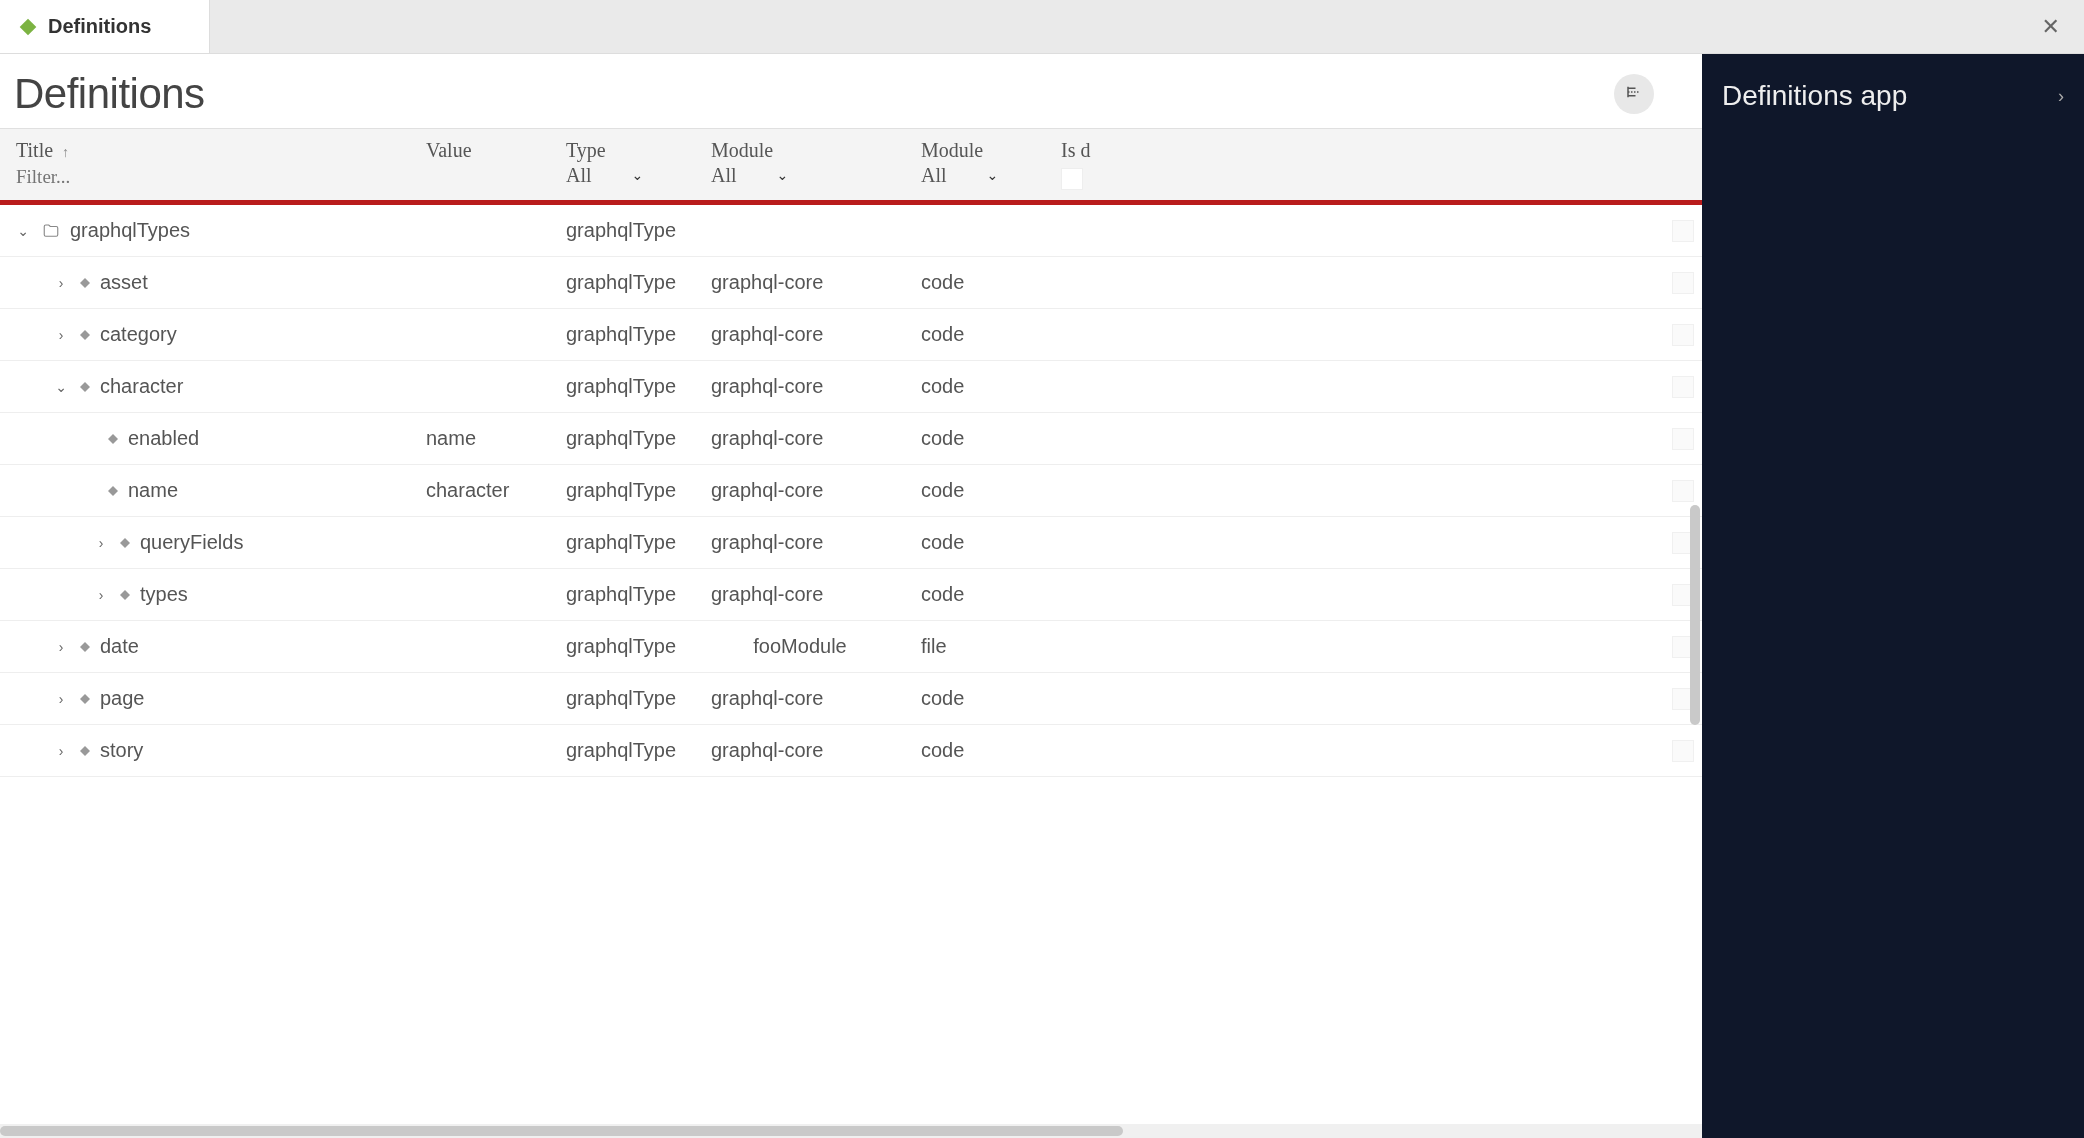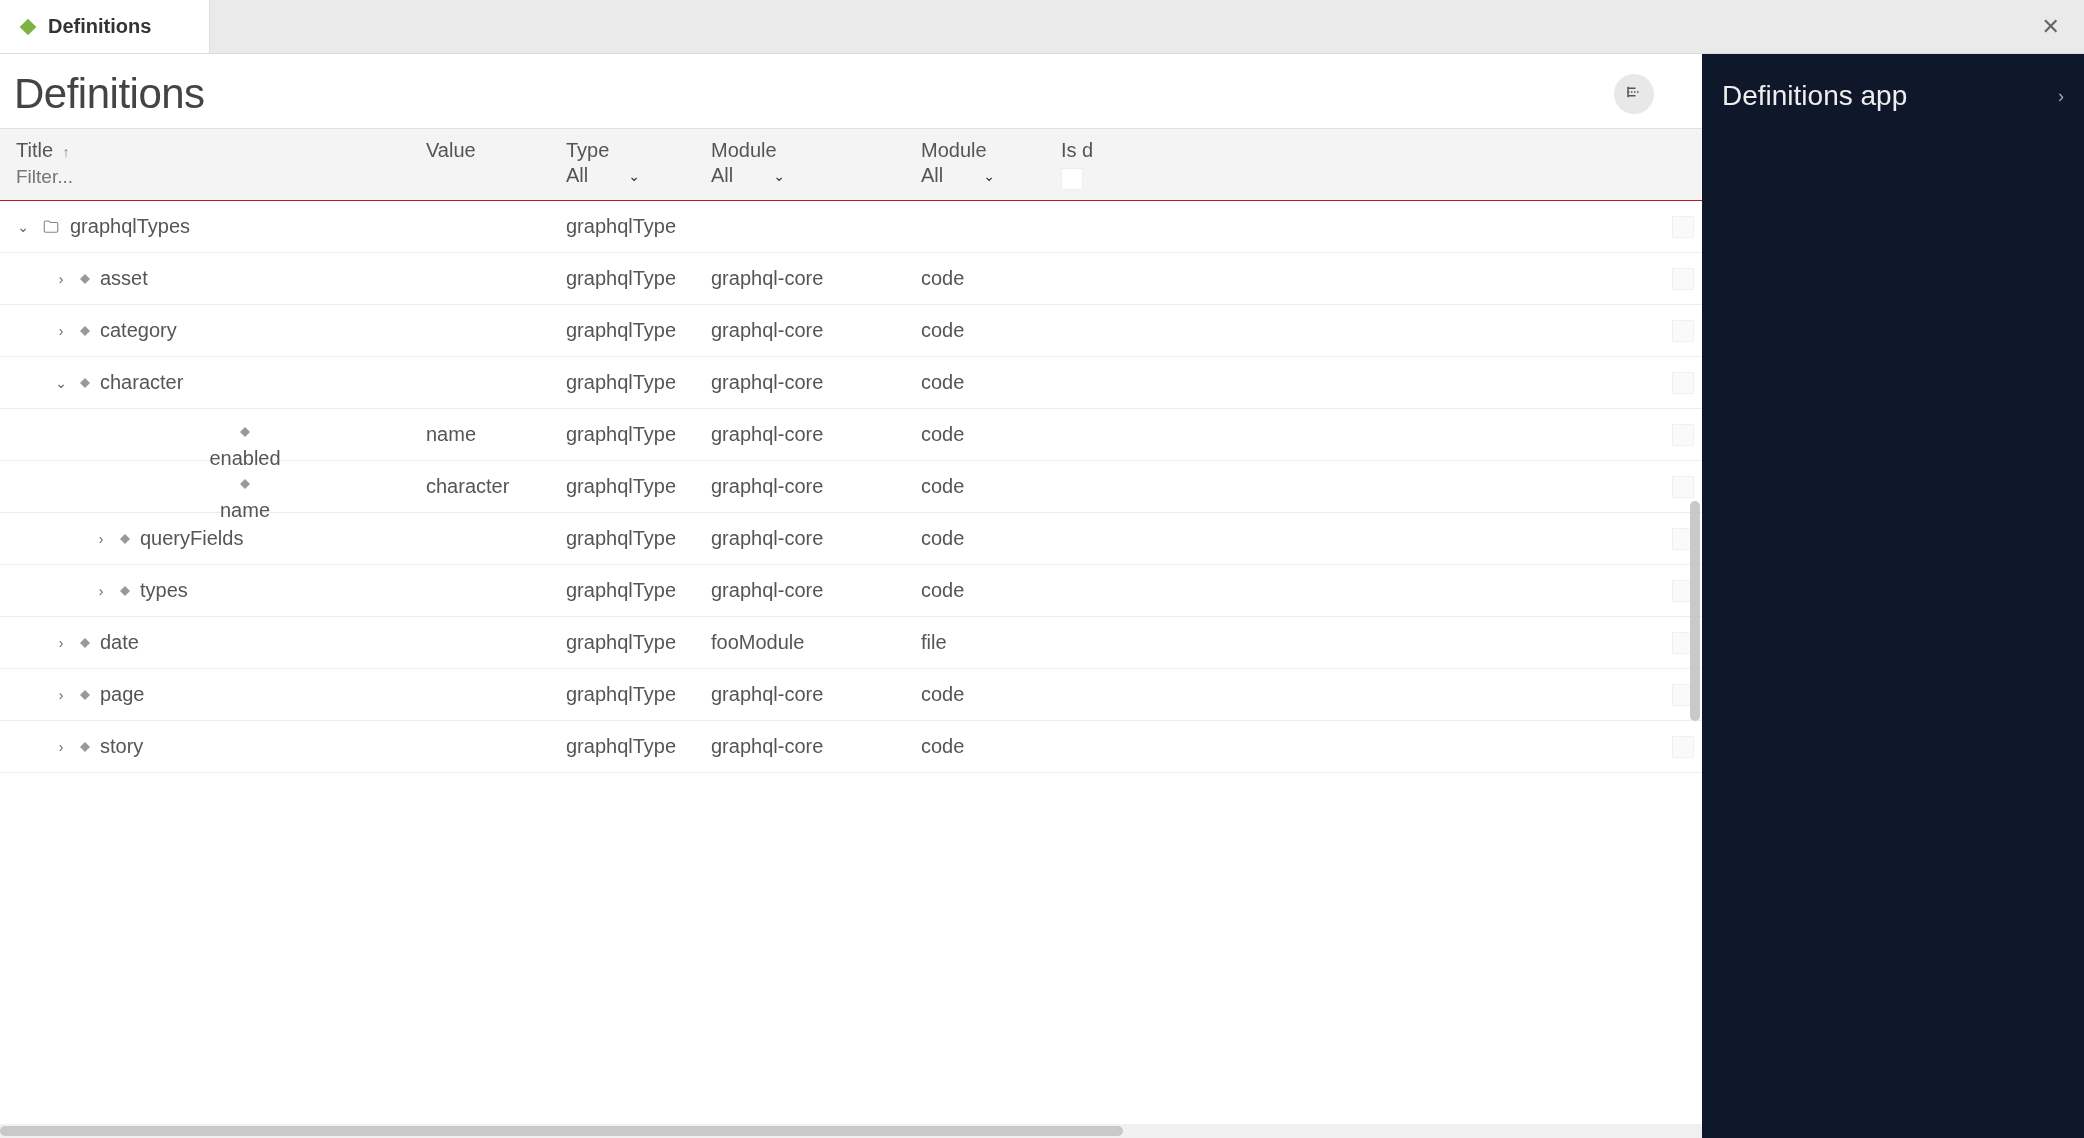--- a/index.html
+++ b/index.html
@@ -78,21 +78,22 @@
       display: flex; align-items: center; justify-content: center;
       cursor: pointer;
       margin-right: 34px;
     }
 
     
     .table-header {
       display: flex;
       background: #f4f4f4;
       border-top: 1px solid #e0e0e0;
-      border-bottom: 1px solid #b91c1c;
+      border-bottom: 5px solid #b91c1c;
+      font-family: Liberation Serif, serif;
     }
     .col { padding: 10px 16px 10px 16px; }
     .col-title  { width: 410px; }
     .col-value  { width: 140px; }
     .col-type   { width: 145px; }
     .col-module { width: 210px; }
     .col-origin { width: 140px; }
     .col-isd    { width: 50px; white-space: nowrap; overflow: hidden;}
     .th-label { color: #555; font-weight: 300; }
     .sort-arrow { font-size: 14px; color: #888; margin-left: 4px; }
@@ -133,21 +134,21 @@
     .expander {
       width: 18px; height: 18px; display: inline-flex; align-items: center; justify-content: center;
       color: #666; font-size: 14px;
     }
     .expander.blank { visibility: hidden; }
     .folder-icon, .diamond-icon { color: #888; }
     .folder-icon svg, .diamond-icon svg { display:block; }
     .indent-0 { padding-left: 14px; }
     .indent-1 { padding-left: 52px; }
     .indent-2 { padding-left: 92px; }
-    .indent-3 { padding-left: 80px; flex-direction: column; }
+    .indent-3 { padding-left: 80px; }
     .row-checkbox {
       margin-left:auto; width:22px; height:22px; background:#fafafa; border:1px solid #f0f0f0; margin-right:8px;
     }
 
     
     .vscroll-track {
       position: absolute; right: 0; top: 210px; width: 14px; height: 380px;
       background: transparent;
     }
     .vscroll-thumb {
@@ -389,21 +390,21 @@
               <span class="expander">›</span>
               <span class="diamond-icon">
                 <svg width="10" height="10" viewBox="0 0 10 10">
                   <polygon points="5,0 10,5 5,10 0,5" fill="#999"></polygon>
                 </svg>
               </span>
               <span>date</span>
             </div>
             <div class="col col-value" style="padding: 0px 16px;"></div>
             <div class="col col-type" style="padding: 0px 16px;">graphqlType</div>
-            <div class="col col-module" style="padding: 0px 16px;">fooModule</div>
+            <div class="col col-module" style="padding: 0px 16px; text-align: center;">fooModule</div>
             <div class="col col-origin" style="padding: 0px 16px;">file</div>
             <div class="row-checkbox"></div>
           </div>
           <div class="tree-row">
             <div class="title-cell indent-1">
               <span class="expander">›</span>
               <span class="diamond-icon">
                 <svg width="10" height="10" viewBox="0 0 10 10">
                   <polygon points="5,0 10,5 5,10 0,5" fill="#999"></polygon>
                 </svg>

